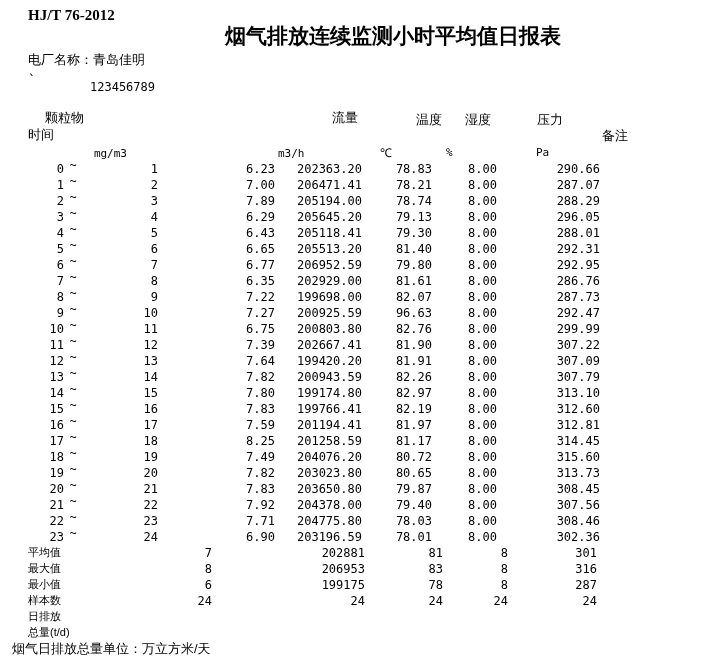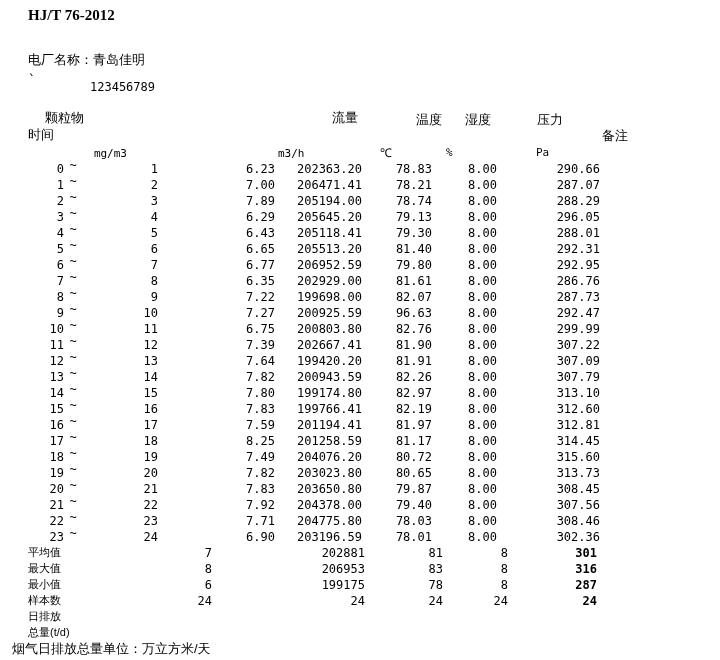--- a/index.html
+++ b/index.html
@@ -48,30 +48,31 @@
   .c-temp  { left:372px; width:60px; text-align:right; }
   .c-hum   { left:437px; width:60px; text-align:right; }
   .c-press { left:530px; width:70px; text-align:right; }
 
   
   .s-label { left:28px; font-family:"Liberation Sans", sans-serif; font-size:11px; top:0; }
   .s-pm    { left:142px; width:70px; text-align:right; }
   .s-flow  { left:275px; width:90px; text-align:right; }
   .s-temp  { left:383px; width:60px; text-align:right; }
   .s-hum   { left:448px; width:60px; text-align:right; }
-  .s-press { left:527px; width:70px; text-align:right;font-weight:bold; }
+  .s-press { left:527px; width:70px; text-align:right; }
 
   .footer { left:12px; top:640px; font-size:13px; }
 </style>
 </head>
 <body>
 
 <div class="page">
 
   <div class="abs std-code">HJ/T 76-2012</div>
+  <div class="abs title">烟气排放连续监测小时平均值日报表</div>
 
   <div class="abs plant"><span>电厂名称：</span><span>青岛佳明</span></div>
 
   <div class="abs tick num">`</div>
   <div class="abs pcode num">123456789</div>
 
 
   <div class="abs h h-pm">颗粒物</div>
   <div class="abs h h-time">时间</div>
   <div class="abs h h-flow">流量</div>

